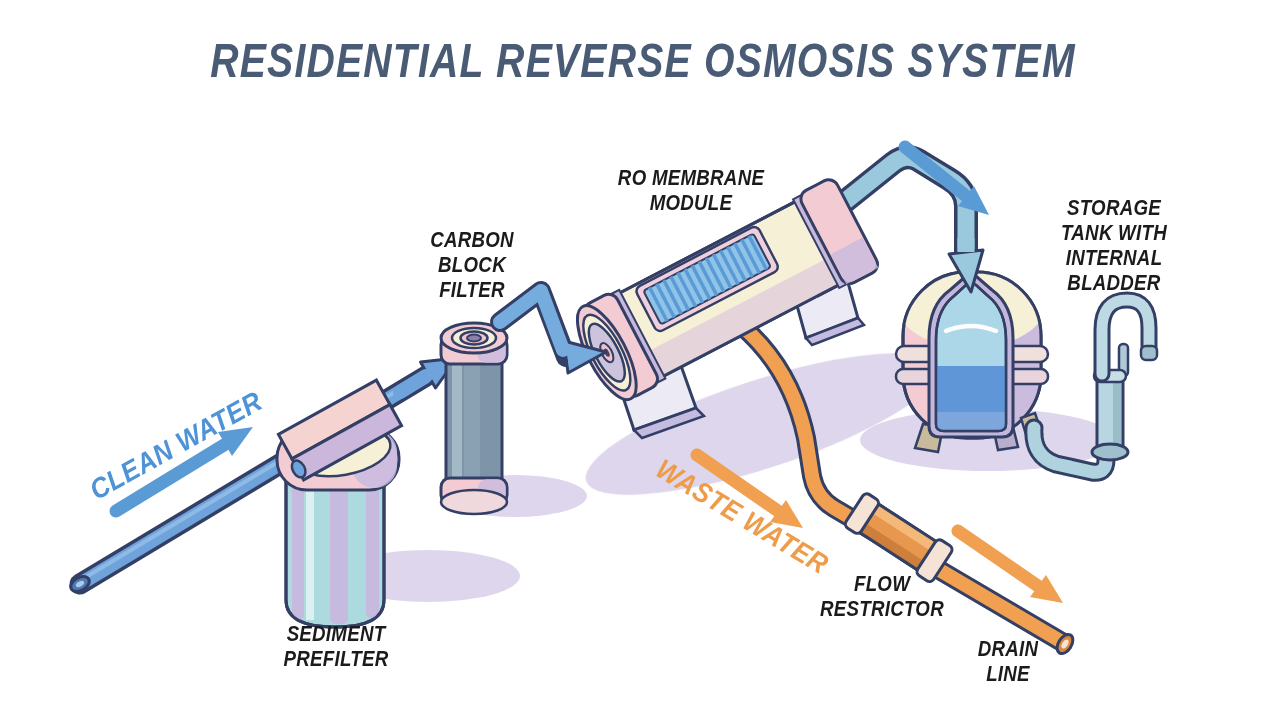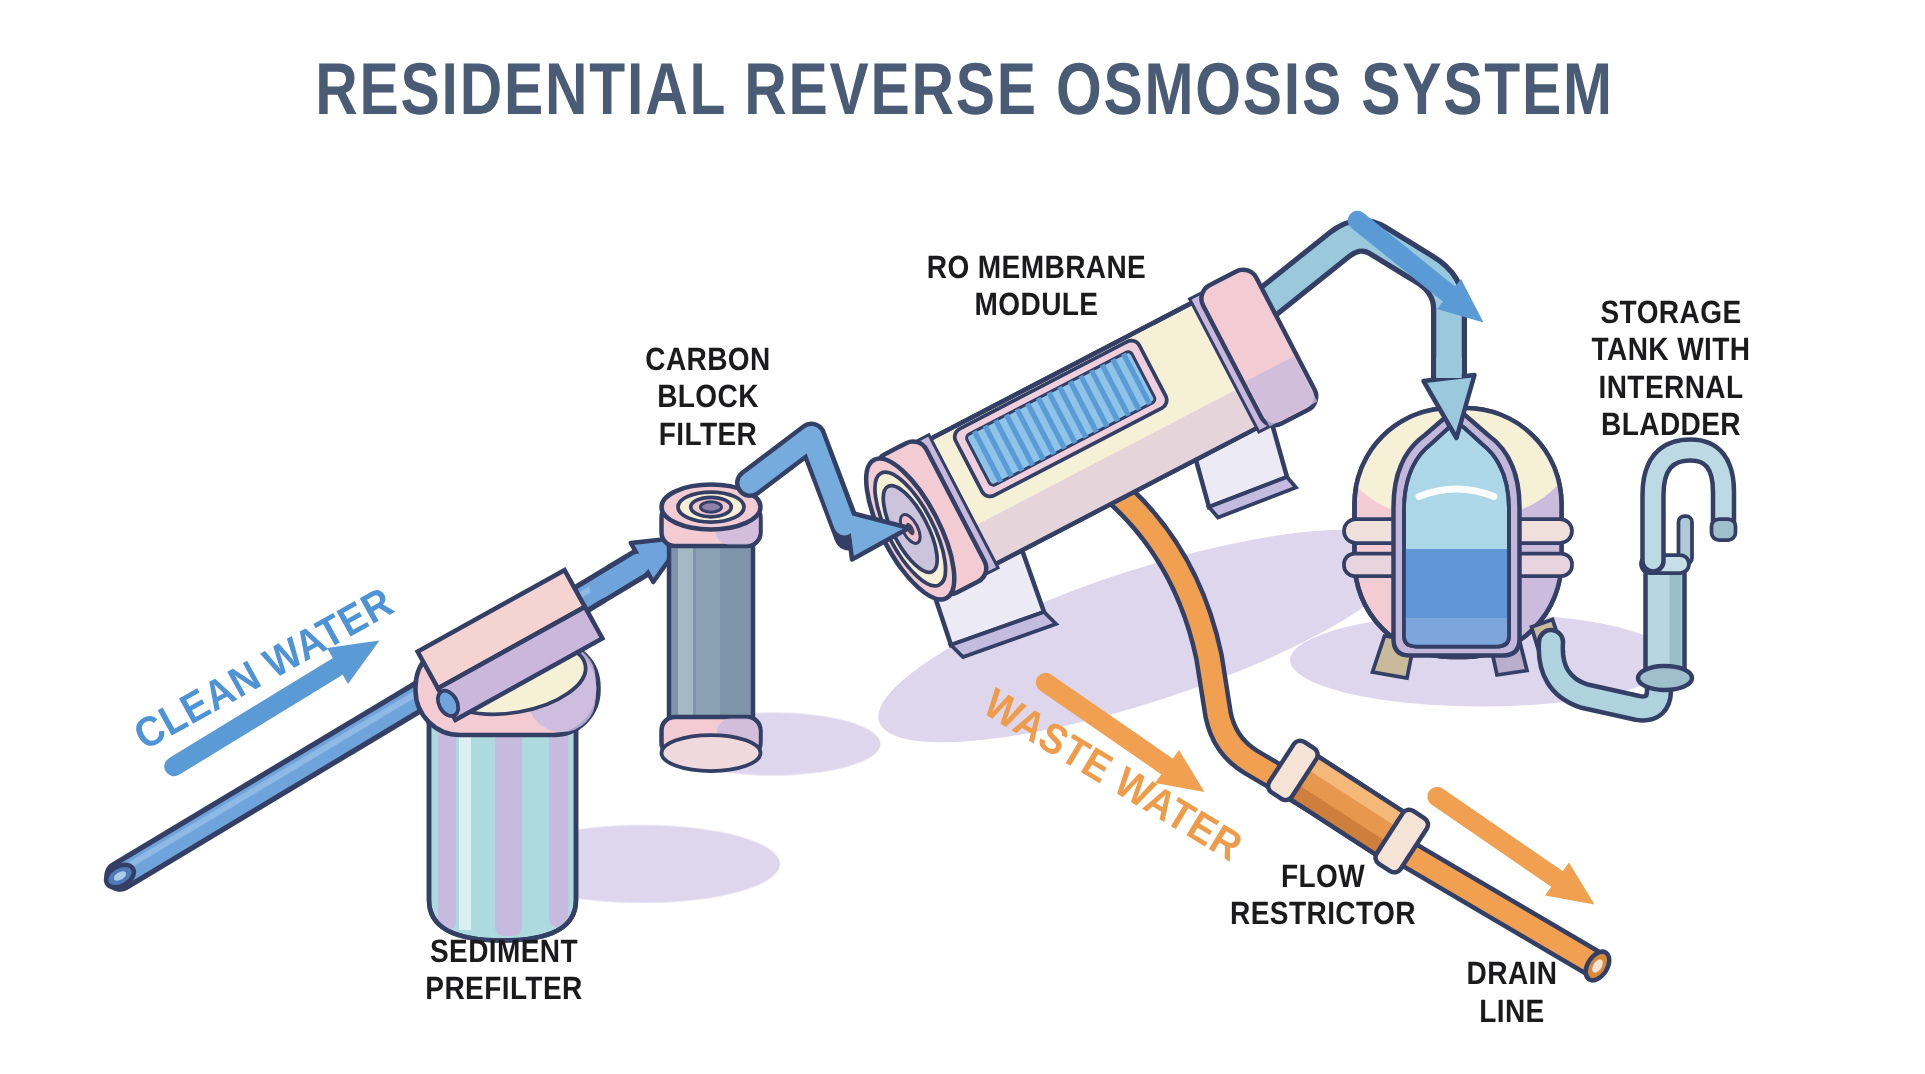--- a/index.html
+++ b/index.html
@@ -1,19 +1,20 @@
 <!DOCTYPE html>
 <html style="--background: #FFFFFF; --title-text: #4A5B76; --label-text: #1B1B1D; --clean-water-text: #4E93D6; --waste-water-text: #EE9C4A; --outline: #343F66; --pipe-blue: #6FA3DC; --arrow-blue: #5B9BD5; --permeate-blue: #9AC8DC; --pipe-orange: #F0A050; --pink: #F3CCD3; --cream: #F6F0D7; --lavender: #C7BADF; --teal-housing: #ACDADF; --carbon-slate: #7E94A8; --membrane-blue: #8FC3E8; --membrane-stripe: #5B9BD5; --tank-water-light: #ACD7E8; --tank-water-deep: #5E96D8; --shadow: #D9CFE9;"><head>
 <meta charset="utf-8">
 <style>
   html,body{margin:0;padding:0;background:#ffffff;}
   .stage{
     position:relative;width:1283px;height:716px;overflow:hidden;
     background:var(--background,#ffffff);
     font-family:"Liberation Sans",sans-serif;
+    font-style:italic;
   }
   .stage svg{position:absolute;left:0;top:0;}
   .lbl{
     position:absolute;
     color:var(--label-text,#1B1B1D);
     font-size:21.5px;font-weight:700;line-height:1.16;
     text-align:center;white-space:pre-line;letter-spacing:.3px;
     transform:translate(-50%,-50%) scaleX(.87);
   }
   .title{

